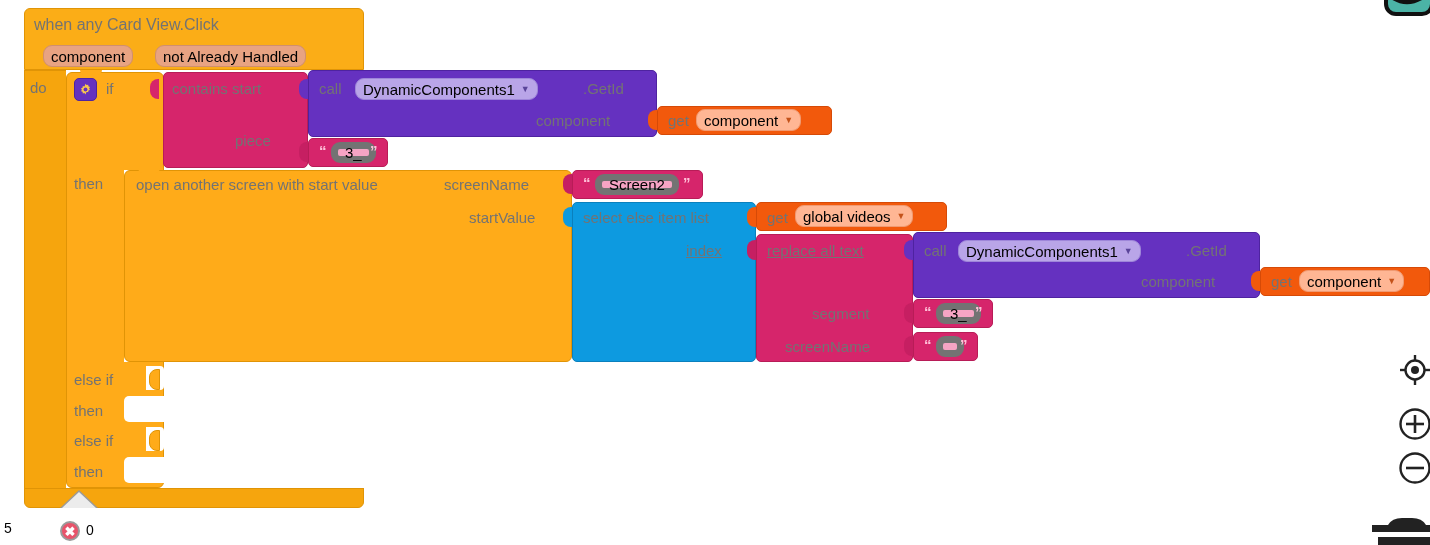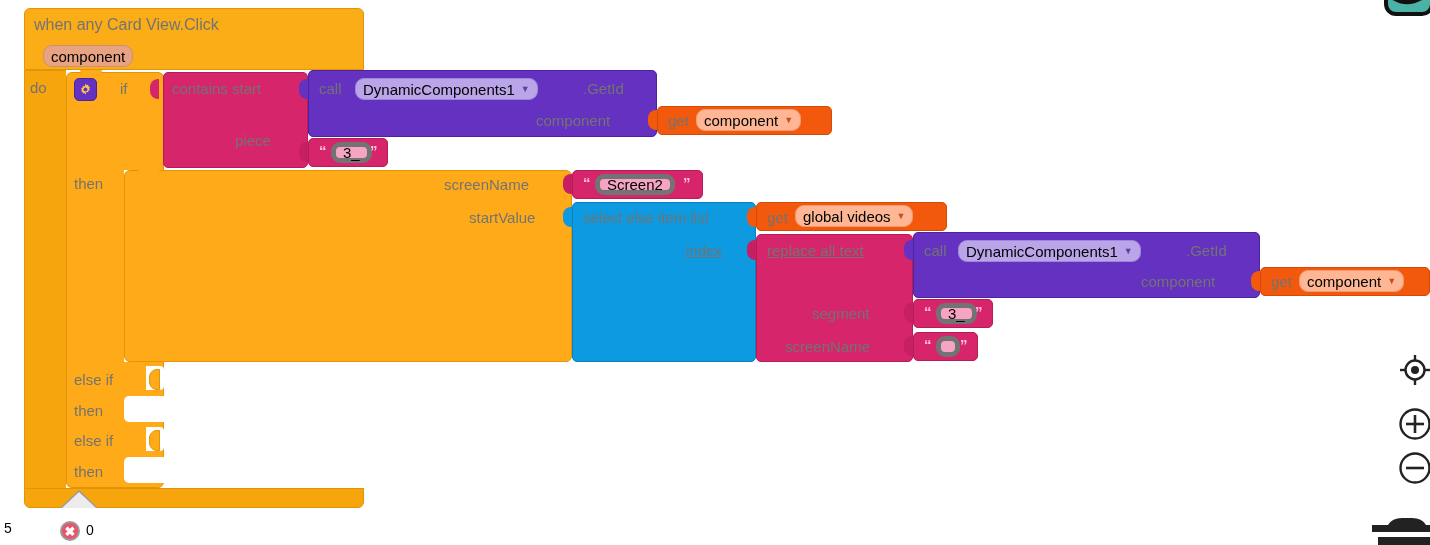--- a/index.html
+++ b/index.html
@@ -33,21 +33,21 @@
   .ol-call{border:1px solid #4e23a0;}
   .ol-var{border:1px solid #d64a07;}
   .ol-list{border:1px solid #0a80bd;}
 
   
   .field{
     position:absolute;display:inline-flex;align-items:center;justify-content:center;
     border-radius:9px;font-size:15px;color:#000;white-space:nowrap;
     box-sizing:border-box;padding:0 7px;
   }
-  .fld-text{background:#f6a4c4;border:5px solid #737373;}
+  .fld-text{background:#f6a4c4;border:7px solid #737373;}
   .fld-var{background:#ffb694;border:1px solid #f09a72;}
   .fld-call{background:#b9a5e8;border:1px solid #9e86d9;}
   .fld-param{background:#e8a382;border:1px solid #d08f6e;}
 
   .caret{margin-left:6px;font-size:9px;color:#6b4a33;line-height:1;}
   .caret.v-c{color:#5a4499;}
   .caret.v-o{color:#c4521a;}
 
   .quote{position:absolute;color:#ffc0d8;font-size:15px;font-weight:bold;}
   .socket{position:absolute;width:9px;height:20px;border-radius:8px 0 0 8px;}
@@ -101,20 +101,23 @@
       </g>
     </svg>
   </div>
 
   <div class="blk c-eventHdr ol-event" style="left:24px;top:8px;width:340px;height:62px;border-radius:6px 6px 0 0;"></div>
   <div class="lbl" style="left:34px;top:17px;font-size:16px;">when any Card View.Click</div>
 
   <div class="field fld-param" style="left:43px;top:45px;height:22px;">
     <span>component</span>
   </div>
+  <div class="field fld-param" style="left:155px;top:45px;height:22px;">
+    <span>not Already Handled</span>
+  </div>
 
   <div class="blk c-event ol-event" style="left:24px;top:70px;width:340px;height:425px;"></div>
 
   <div class="gap" style="left:66px;top:70px;width:298px;height:418px;"></div>
 
   <div class="lbl" style="left:30px;top:80px;">do</div>
 
   <div class="blk c-event ol-event" style="left:24px;top:488px;width:340px;height:20px;border-radius:0 0 6px 6px;"></div>
 
   <div class="tri-o" style="left:60px;top:490px;"></div>
@@ -124,21 +127,21 @@
 
   <div class="bump" style="left:80px;top:70px;"></div>
 
   <div class="gear" style="left:74px;top:78px;">
     <svg viewBox="0 0 16 16" width="13" height="13">
       <path fill="#ffcf4a" d="M8 4.6a3.4 3.4 0 100 6.8 3.4 3.4 0 000-6.8zm0 4.9a1.5 1.5 0 110-3 1.5 1.5 0 010 3z"></path>
       <path fill="#ffcf4a" d="M8 1l1.3 1.6 2-.5.3 2 1.9.8-1 1.8 1 1.8-1.9.8-.3 2-2-.5L8 14l-1.3-1.6-2 .5-.3-2-1.9-.8 1-1.8-1-1.8 1.9-.8.3-2 2 .5z" opacity=".95"></path>
       <circle cx="8" cy="8" r="2.4" fill="#6531c0"></circle>
     </svg>
   </div>
-  <div class="lbl" style="left:120px;top:81px;">if</div>
+  <div class="lbl" style="left:106px;top:81px;">if</div>
 
   <div class="socket c-text" style="left:150px;top:79px;"></div>
 
   <div class="lbl" style="left:74px;top:176px;">then</div>
 
   <div class="gap" style="left:124px;top:170px;width:40px;height:192px;"></div>
 
   <div class="lbl" style="left:74px;top:372px;">else if</div>
   <div class="gap" style="left:146px;top:366px;width:18px;height:24px;border-radius:0 4px 4px 0;"></div>
   <div class="socket c-control ol-event" style="left:149px;top:369px;height:19px;border:1px solid #e09406;"></div>
@@ -180,20 +183,21 @@
 
   <div class="blk c-variable ol-var" style="left:657px;top:106px;width:175px;height:29px;border-radius:5px;"></div>
   <div class="lbl" style="left:668px;top:113px;">get</div>
   <div class="field fld-var" style="left:696px;top:109px;height:22px;">
     <span>component</span>
     <span class="caret v-o">▼</span>
   </div>
 
   <div class="blk c-control ol-event" style="left:124px;top:170px;width:448px;height:192px;border-radius:6px;"></div>
   <div class="bump" style="left:138px;top:168px;"></div>
+  <div class="lbl" style="left:136px;top:177px;">open another screen with start value</div>
   <div class="lbl" style="left:444px;top:177px;">screenName</div>
   <div class="socket c-textDark" style="left:563px;top:174px;"></div>
 
   <div class="lbl" style="left:469px;top:210px;text-align:right;">startValue</div>
   <div class="socket c-list" style="left:563px;top:207px;"></div>
 
   <div class="blk c-text ol-text" style="left:572px;top:170px;width:131px;height:29px;border-radius:5px;"></div>
   <div class="quote" style="left:583px;top:174px;">“</div>
   <div class="field fld-text" style="left:595px;top:174px;height:21px;">
     <span>Screen2</span>

